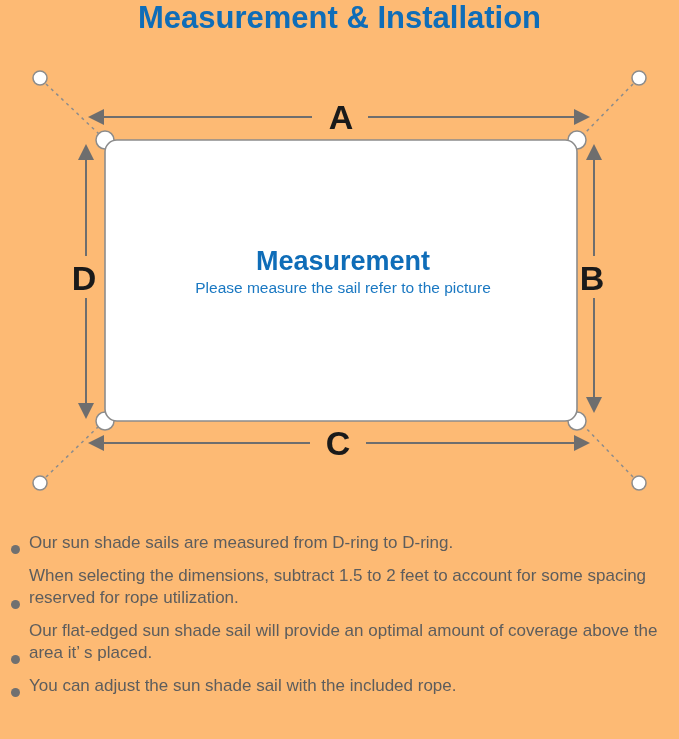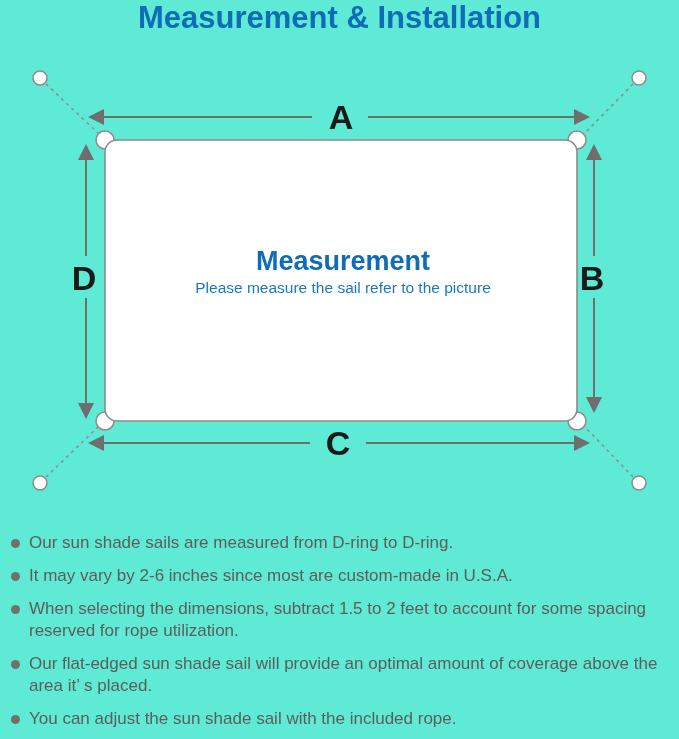--- a/index.html
+++ b/index.html
@@ -5,21 +5,21 @@
   html, body {
     margin: 0;
     padding: 0;
     background: #ffffff;
     font-family: "Liberation Sans", sans-serif;
   }
   .page {
     position: relative;
     width: 679px;
     height: 739px;
-    background: #5eead4;
+    background: #fdba74;
     overflow: hidden;
   }
   .page-title {
     position: absolute;
     top: 0px;
     left: 0;
     width: 100%;
     text-align: center;
     font-size: 31px;
     font-weight: bold;
@@ -50,21 +50,21 @@
   }
   .notes {
     position: absolute;
     top: 524px;
     left: 0;
     right: 0;
     padding: 8px 8px 0 11px;
   }
   .note {
     display: flex;
-    align-items: flex-start;
+    align-items: flex-end;
     gap: 9px;
     margin-bottom: 11px;
   }
   .dot {
     flex: none;
     width: 9px;
     height: 9px;
     border-radius: 50%;
     background: #707070;
     margin-top: 7px;
@@ -140,24 +140,20 @@
     <text class="center-subtitle" x="343" y="293" text-anchor="middle">Please measure the sail refer to the picture</text>
   </svg>
 
   <div class="notes">
     <div class="note">
       <span class="dot"></span>
       <span class="note-text">Our sun shade sails are measured from D-ring to D-ring.</span>
     </div>
     <div class="note">
       <span class="dot"></span>
-      <span class="note-text">It may vary by 2-6 inches since most are custom-made in U.S.A.</span>
-    </div>
-    <div class="note">
-      <span class="dot"></span>
       <span class="note-text">When selecting the dimensions, subtract 1.5 to 2 feet to account for some spacing reserved for rope utilization.</span>
     </div>
     <div class="note">
       <span class="dot"></span>
       <span class="note-text">Our flat-edged sun shade sail will provide an optimal amount of coverage above the area it’ s placed.</span>
     </div>
     <div class="note">
       <span class="dot"></span>
       <span class="note-text">You can adjust the sun shade sail with the included rope.</span>
     </div>

